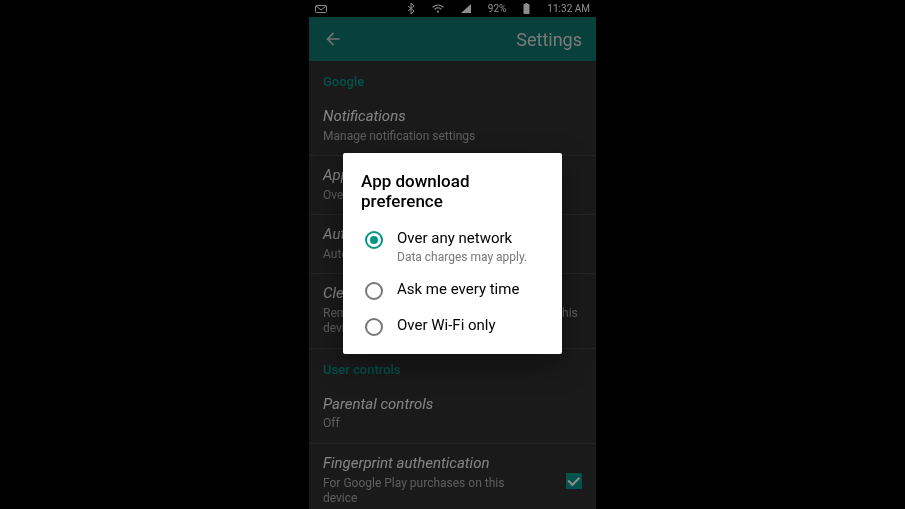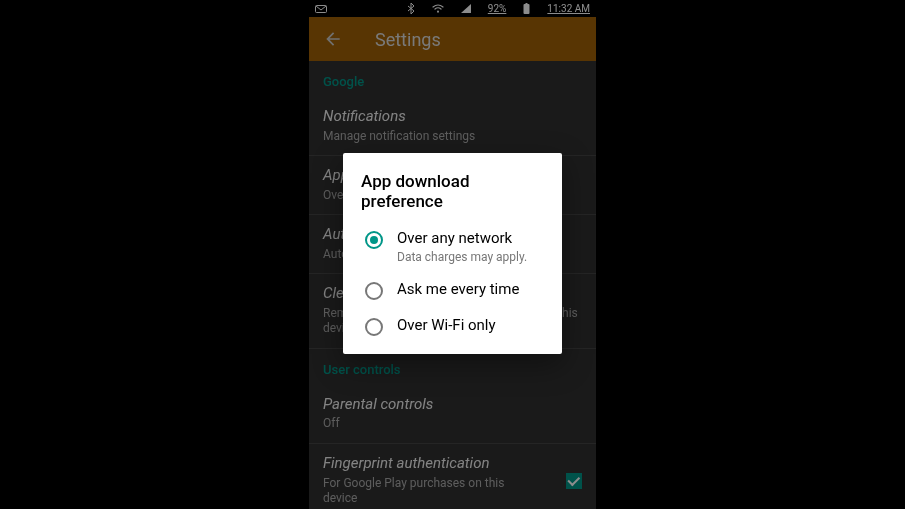--- a/index.html
+++ b/index.html
@@ -23,28 +23,29 @@
   .status-bar {
     height: 17px;
     background: #000;
     display: flex;
     align-items: center;
     padding: 0 6px;
     font-size: 10px;
     color: #fff;
   }
   .status-left { display: flex; gap: 4px; }
-  .status-right { margin-left: auto; display: flex; gap: 17px; align-items: center; text-decoration: underline; }
+  .status-right { margin-left: auto; display: flex; gap: 17px; align-items: center; }
   .app-bar {
     height: 44px;
-    background: #a16207;
+    background: #0f766e;
     display: flex;
     align-items: center;
     padding: 0 14px;
     gap: 32px;
+    justify-content: space-between;
   }
   .app-bar .back { color: #ccc; font-size: 20px; line-height: 1; }
   .app-bar .title { color: #ddd; font-size: 18px; font-weight: 400; }
   .content { background: #303030; }
   .section-header {
     color: #009688;
     font-size: 13px;
     font-weight: 500;
     padding: 13px 14px 8px;
   }

